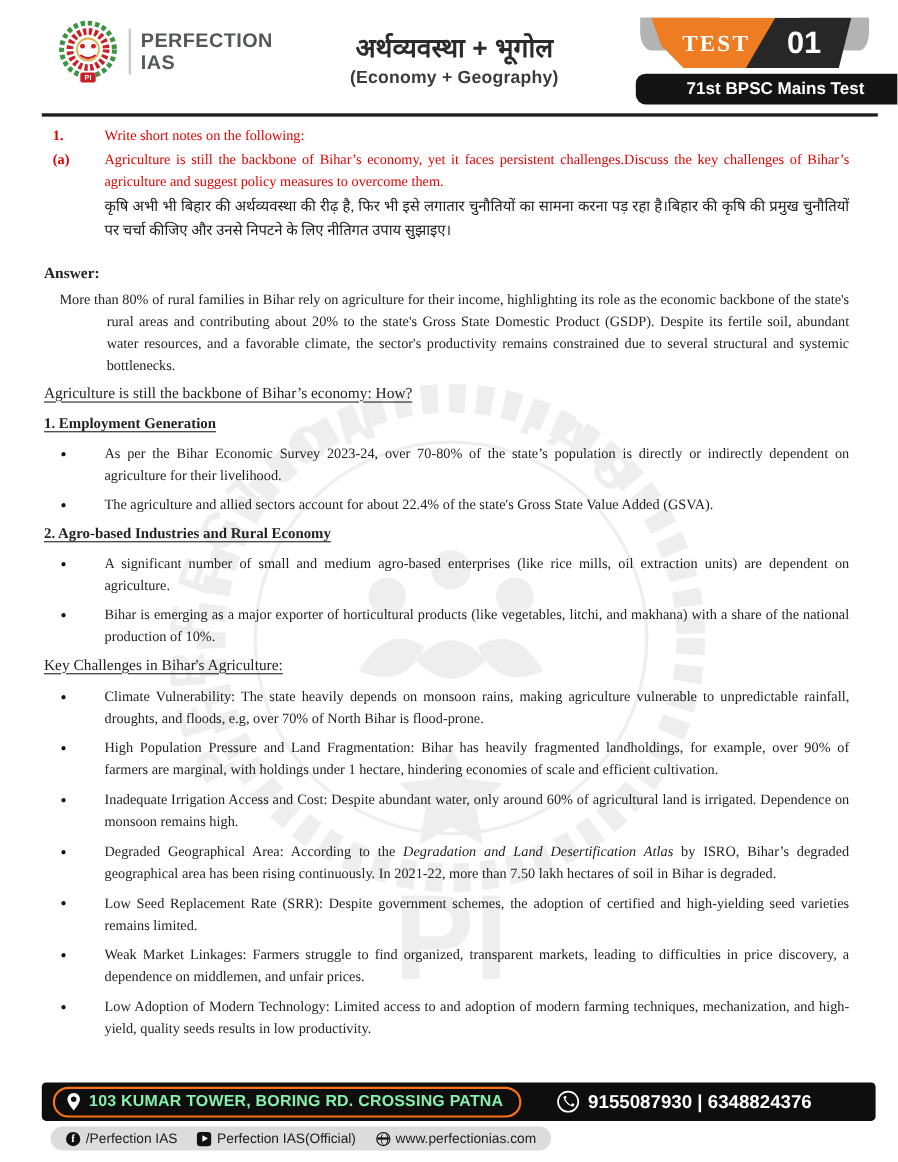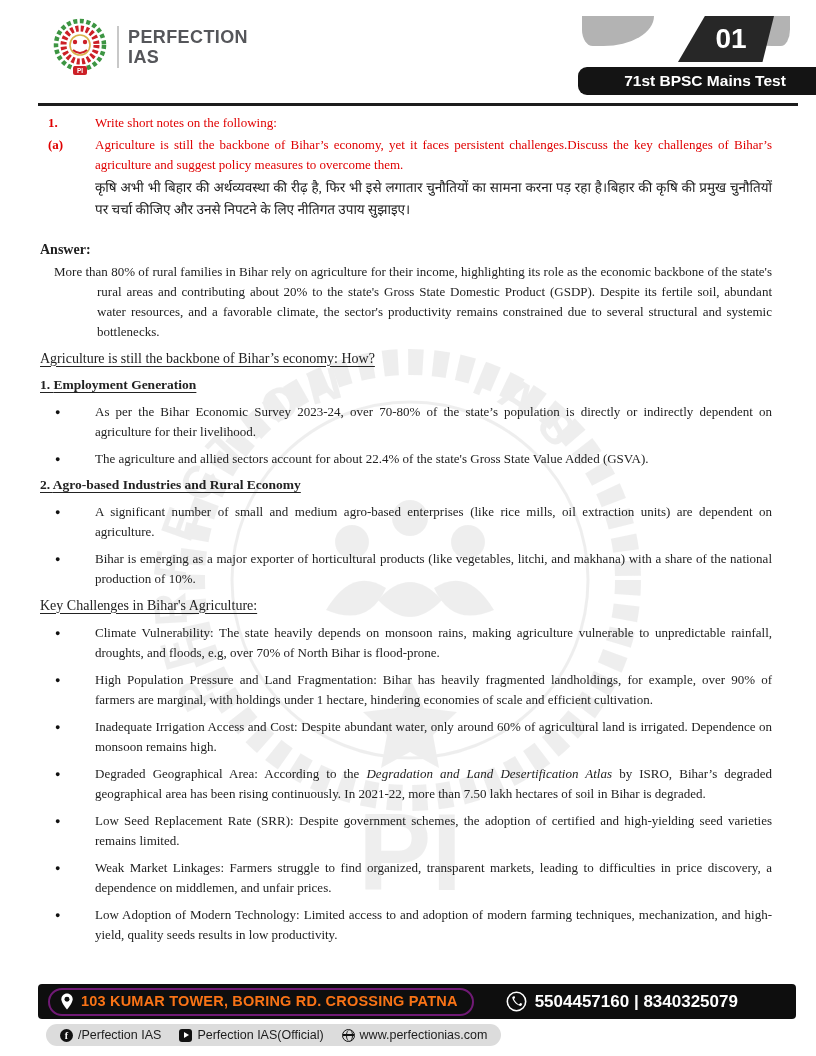--- a/index.html
+++ b/index.html
@@ -47,22 +47,22 @@
   .h-main { font-weight:normal; font-size:14px; text-decoration:underline; text-underline-offset:3px; margin-top:7px; }
   .h-sub { font-weight:bold; font-size:13.5px; text-decoration:underline; text-underline-offset:3px; margin-top:6px; }
   .bullet-row { display:flex; margin-top:7px; }
   .bullet-glyph { flex:0 0 55px; padding-left:15px; font-size:9px; line-height:20px; color:#111; }
   .bullet-text { flex:1; text-align:justify; }
   .bb { font-weight:normal; }
   .ii { font-style:italic; }
   
   .footer-bar { position:absolute; z-index:1; left:38px; right:20px; top:984px; height:35px; background:#0e0e0e;
     border-radius:4px; display:flex; align-items:center; font-family:"Liberation Sans", sans-serif; }
-  .addr-pill { display:flex; align-items:center; gap:7px; border:2px solid #701a75; border-radius:18px;
-    margin-left:10px; padding:3px 14px 4px 10px; color:#f97316; font-weight:bold; font-size:14.5px; letter-spacing:0.2px; white-space:nowrap; }
+  .addr-pill { display:flex; align-items:center; gap:7px; border:2px solid #f97316; border-radius:18px;
+    margin-left:10px; padding:3px 14px 4px 10px; color:#86efac; font-weight:bold; font-size:14.5px; letter-spacing:0.2px; white-space:nowrap; }
   .phone-group { display:flex; align-items:center; gap:8px; margin:0 auto; padding-right:26px; color:#fff; font-weight:bold; font-size:17px; }
   .footer-row2 { position:absolute; z-index:1; left:46px; right:60px; top:1024px; display:flex; justify-content:space-between; align-items:center;
     font-family:"Liberation Sans", sans-serif; }
   .centres { display:flex; align-items:center; gap:7px; font-weight:bold; font-size:14.5px; color:#111; }
   .social-pill { background:#dcdcdc; border-radius:14px; padding:4px 14px; display:flex; align-items:center; gap:18px; font-size:12.5px; color:#1c1c1c; }
   .social-item { display:flex; align-items:center; gap:5px; }
   .sicon { display:inline-flex; align-items:center; justify-content:center; width:13px; height:13px; }
   .sicon-facebook { background:#111; border-radius:50%; color:#fff; font-family:"Liberation Serif",serif; font-weight:bold; font-size:10px; }
   .sicon-youtube { background:#111; border-radius:3px; }
   .sicon-youtube::after { content:""; display:block; width:0; height:0; border-left:5px solid #fff; border-top:3.5px solid transparent; border-bottom:3.5px solid transparent; margin-left:1px; }
@@ -110,25 +110,32 @@
         <rect x="21" y="48" width="14" height="9" rx="2" fill="#cc2027"></rect>
         <text x="28" y="55" font-size="6.5" font-family="Liberation Sans, sans-serif" font-weight="bold" fill="#fff" text-anchor="middle">PI</text>
       </svg>
       <div class="brand-divider"></div>
       <div class="brand-text">
         <div>PERFECTION</div>
         <div>IAS</div>
       </div>
     </div>
 
+    <div class="title-center">
+      <div class="title-hi">अर्थव्यवस्था + भूगोल</div>
+      <div class="title-en">(Economy + Geography)</div>
+    </div>
 
     <div class="test-group">
       <div class="ribbon">
         <div class="wing wing-l"></div>
         <div class="wing wing-r"></div>
+        <div class="rib-orange">
+          <span>TEST</span>
+        </div>
         <div class="rib-dark">
           <span>01</span>
         </div>
       </div>
       <div class="test-badge">71st BPSC Mains Test</div>
     </div>
   </div>
 
   <div class="header-rule"></div>
 
@@ -208,21 +215,21 @@
         <path d="M12 1C6.5 1 2 5.5 2 11c0 7 10 18 10 18s10-11 10-18C22 5.5 17.5 1 12 1z" fill="#fff"></path>
         <circle cx="12" cy="11" r="4.4" fill="#0e0e0e"></circle>
       </svg>
       <span>103 KUMAR TOWER, BORING RD. CROSSING PATNA</span>
     </div>
     <div class="phone-group">
       <svg width="21" height="21" viewBox="0 0 24 24">
         <circle cx="12" cy="12" r="10.5" fill="none" stroke="#fff" stroke-width="1.8"></circle>
         <path d="M8.2 7.2c.9 3.4 3.2 6.5 6.6 8.6l1.9-1.6c.3-.2.6-.3.9-.1l1.6.8-1 2.2c-.2.4-.7.6-1.1.5C12 16.3 8 12.3 6.8 7.3c-.1-.4.1-.9.5-1.1l2.1-.9.8 1.7c.1.3 0 .7-.2.9l-1.8 1.3z" fill="#fff" transform="scale(0.92) translate(1,1)"></path>
       </svg>
-      <span>5504457160 | 8340325079</span>
+      <span>9155087930 | 6348824376</span>
     </div>
   </div>
 
   <div class="footer-row2">
     <div class="social-pill">
         <span class="social-item">
           <span class="sicon sicon-facebook">f</span>
           <span>/Perfection IAS</span>
         </span>
         <span class="social-item">

